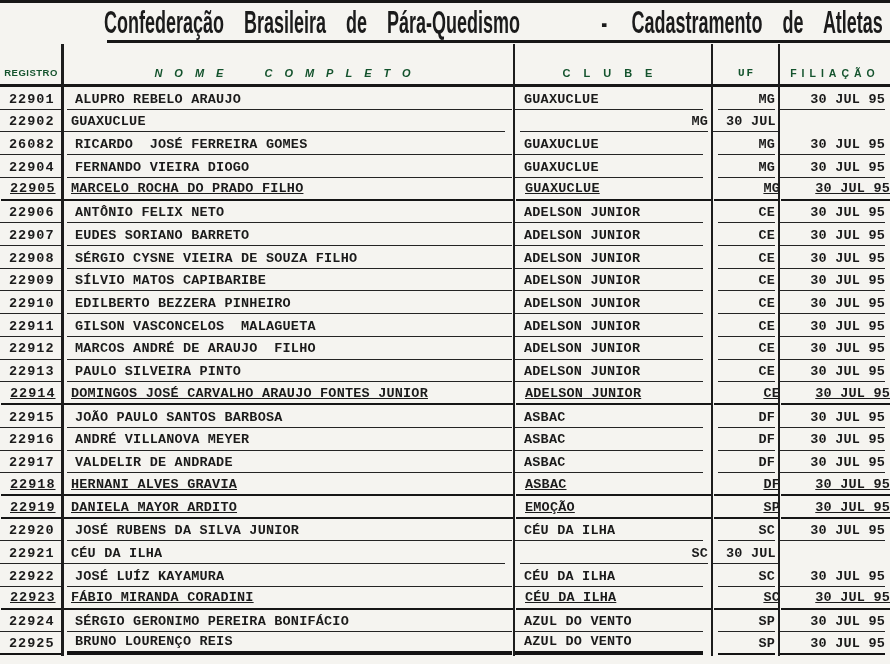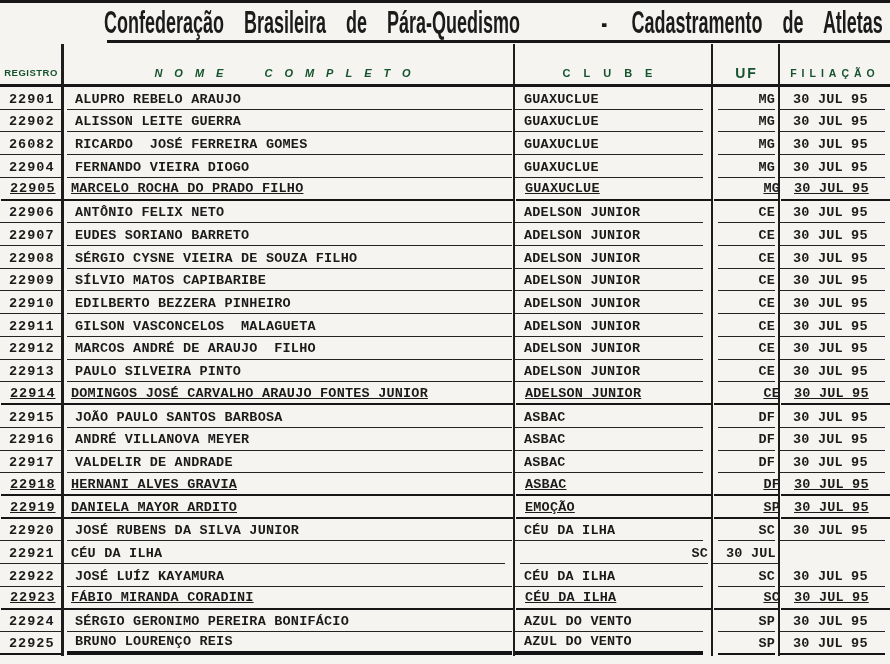--- a/index.html
+++ b/index.html
@@ -23,40 +23,40 @@
   .thead{
     position:absolute;left:0;top:43px;width:890px;height:59px;
     display:grid;grid-template-columns:62px 453px 198px 67px 110px;
     align-items:center;
     font-family:"Liberation Sans",sans-serif;font-weight:bold;color:#14532d;
   }
   .th{text-align:center;font-size:11px;}
   .th-registro{font-size:9.5px;letter-spacing:0.5px;}
   .th-nome{letter-spacing:12px;word-spacing:14px;font-style:italic;}
   .th-clube{letter-spacing:13px;}
-  .th-uf{font-size:14px;letter-spacing:2px;}
+  .th-uf{font-size:11px;letter-spacing:2px;font-family:Liberation Mono, monospace;}
   .th-filiacao{letter-spacing:5px;font-size:10.5px;}
   .header-rule{position:absolute;left:0;top:84px;width:890px;height:3px;background:#171717;}
   
   .tbody{
     position:absolute;left:0;top:87px;width:738px;height:568px;
     display:grid;grid-template-rows:repeat(25,1fr);
   }
   .row{display:grid;grid-template-columns:62px 453px 198px 67px 110px;}
   .cell{display:flex;align-items:flex-end;overflow:hidden;}
   .rule{
     flex:1;border-bottom:1.5px solid #242424;
     padding:0 0 2px 8px;white-space:pre;line-height:1.05;
     font-size:13.5px;font-weight:bold;letter-spacing:0.2px;
   }
   .c-reg  .rule{padding-left:9px;letter-spacing:1px;}
   .c-nome .rule{margin:0 3px 0 5px;padding-left:8px;}
   .c-clube .rule{margin-right:10px;padding-left:9px;}
   .c-uf   .rule{margin:0 5px;padding-left:0;text-align:right;}
-  .c-fil  .rule{margin-right:5px;padding-left:13px;}
+  .c-fil  .rule{margin-right:5px;padding-left:13px;text-align:right;}
   .group-end .rule{border-bottom-width:2.5px;border-bottom-color:#161616;margin-left:1px;margin-right:0;text-decoration:underline;}
   .row:last-child .rule{border-bottom-width:2.5px;border-bottom-color:#131313;}
   .row:last-child .c-nome .rule,
   .row:last-child .c-clube .rule{border-bottom-width:4px;}
   
   .vline{position:absolute;top:44px;height:612px;background:#1d1d1d;}
   .v-reg{left:61px;width:2.5px;}
   .v-clube{left:513px;width:2px;}
   .v-uf{left:711px;width:2px;}
   .v-fil{left:778px;width:2px;}
@@ -99,23 +99,20 @@
           <span class="rule">MG</span>
         </div>
     <div class="cell c-fil">
           <span class="rule">30 JUL 95</span>
         </div>
   </div>
       <div class="row">
     <div class="cell c-reg">
           <span class="rule">22902</span>
         </div>
-    <div class="cell c-nome">
-          <span class="rule">ALISSON LEITE GUERRA</span>
-        </div>
     <div class="cell c-clube">
           <span class="rule">GUAXUCLUE</span>
         </div>
     <div class="cell c-uf">
           <span class="rule">MG</span>
         </div>
     <div class="cell c-fil">
           <span class="rule">30 JUL 95</span>
         </div>
   </div>

